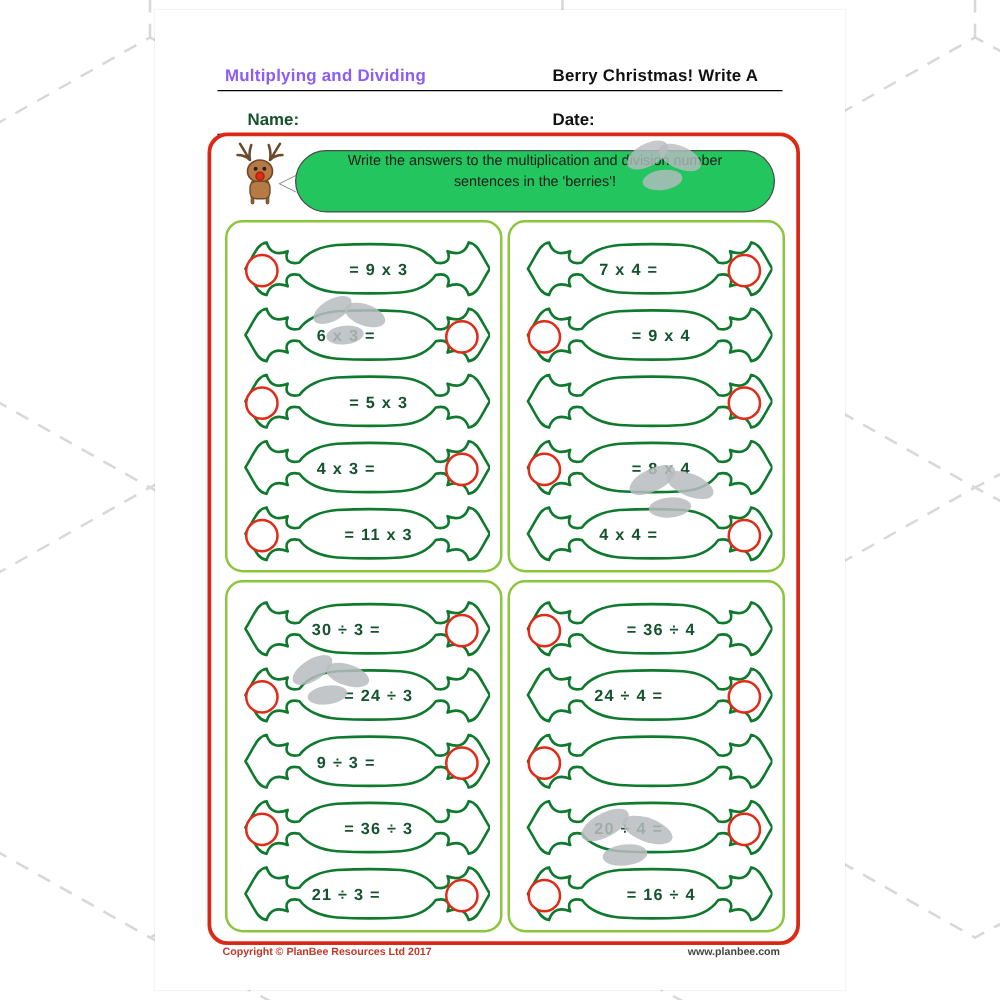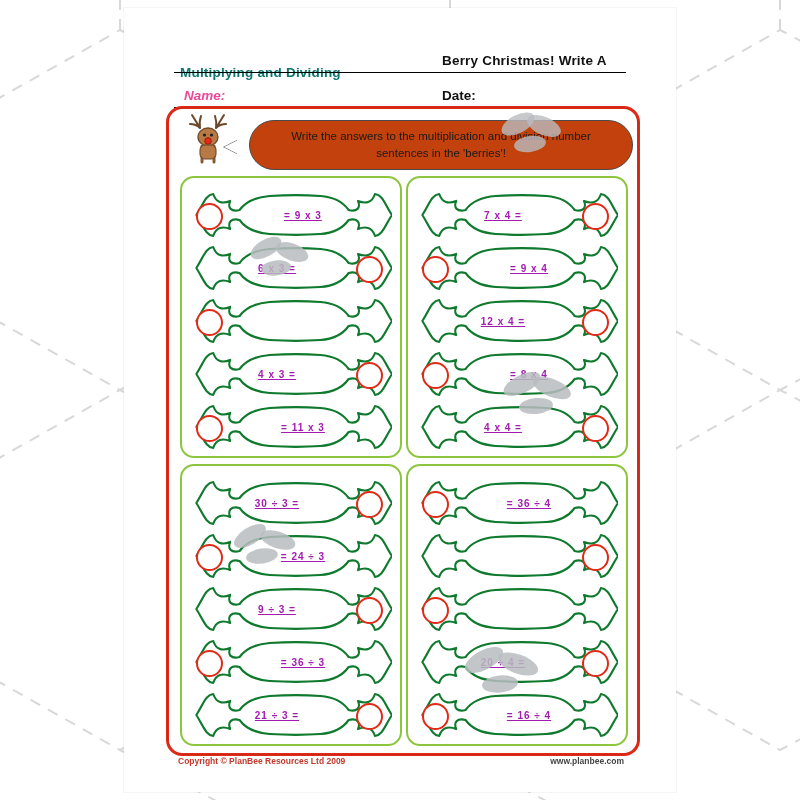--- a/index.html
+++ b/index.html
@@ -49,41 +49,39 @@
   }
   #rule1 { top: 64px; }
   #rule2 { top: 99px; }
 
   .hdr-left {
     position: absolute;
     left: 56px;
     top: 45px;
     font-size: 13.5px;
     font-weight: bold;
-    color: #0f766e;
+    color: #8b5cf6;
     letter-spacing: 0.2px;
-    margin-top: 12px;
   }
   .hdr-right {
     position: absolute;
     left: 318px;
     top: 45px;
     font-size: 13.5px;
     font-weight: bold;
     color: #111;
     letter-spacing: 0.2px;
   }
   .name-label {
     position: absolute;
-    left: 60px;
+    left: 74px;
     top: 80px;
     font-size: 13.5px;
     font-weight: bold;
-    color: #ec4899;
-    font-style: italic;
+    color: #14532d;
   }
   .date-label {
     position: absolute;
     left: 318px;
     top: 80px;
     font-size: 13.5px;
     font-weight: bold;
     color: #111;
   }
 
@@ -102,29 +100,29 @@
     position: absolute;
     left: -2px; top: -2px; right: -2px; bottom: -2px;
     border: 1.5px solid #c3210f;
     border-radius: 18px;
     opacity: 0.55;
   }
 
   
   .bubble {
     position: absolute;
-    left: 125px;
+    left: 112px;
     top: 112px;
     width: 382px;
     height: 48px;
     border: 1.5px solid #4a4a4a;
     border-radius: 26px;
-    background: #c2410c;
+    background: #22c55e;
     display: flex;
-    align-items: center;
+    align-items: flex-start;
     justify-content: center;
     text-align: center;
   }
   .bubble-text {
     font-size: 11.5px;
     line-height: 1.45;
     color: #1a1a1a;
     padding: 0 14px;
   }
   .bubble-tail {
@@ -169,27 +167,26 @@
     position: absolute;
     left: 0; top: 0;
   }
   .holly-text {
     position: absolute;
     top: 0;
     height: 50px;
     display: flex;
     align-items: center;
     justify-content: center;
-    font-size: 10px;
-    font-weight: bold;
-    color: #a21caf;
+    font-size: 13px;
+    font-weight: bold;
+    color: #14532d;
     white-space: nowrap;
     letter-spacing: 1px;
     font-family: "Liberation Sans", sans-serif;
-    text-decoration: underline;
   }
   .berry {
     position: absolute;
     width: 23px;
     height: 23px;
     border-radius: 50%;
     border: 2.5px solid #e02b18;
     background: #ffffff;
   }
 
@@ -282,20 +279,21 @@
             <path d="M8 25 C16 13 18 5 26 4 C29 13 36 14 44 11 C41 18 45 22 54 20 C60 12 72 7 86 6 C104 5 124 5 140 6 C154 7 164 12 170 20 C179 22 183 18 180 11 C188 14 195 13 198 4 C206 5 208 13 216 25 C208 37 206 45 198 46 C195 37 188 36 180 39 C183 32 179 28 170 30 C164 38 154 43 140 44 C124 45 104 45 86 44 C72 43 60 38 54 30 C45 28 41 32 44 39 C36 36 29 37 26 46 C18 45 16 37 8 25 Z" fill="none" stroke="#0f7a2e" stroke-width="2.2" stroke-linejoin="round" transform="scale(0.94,1) translate(3,0)"></path>
           </svg>
           <div class="berry" style="top: 13px; border-color: rgb(224, 43, 24); left: 170px;"></div>
           <div class="holly-text" style="left: 16px; width: 150px;">6 x 3 =</div>
         </div>
         <div class="holly-row" style="left: 62px; top: 288px;">
           <svg class="holly-svg" width="206" height="50" viewBox="0 0 206 50">
             <path d="M8 25 C16 13 18 5 26 4 C29 13 36 14 44 11 C41 18 45 22 54 20 C60 12 72 7 86 6 C104 5 124 5 140 6 C154 7 164 12 170 20 C179 22 183 18 180 11 C188 14 195 13 198 4 C206 5 208 13 216 25 C208 37 206 45 198 46 C195 37 188 36 180 39 C183 32 179 28 170 30 C164 38 154 43 140 44 C124 45 104 45 86 44 C72 43 60 38 54 30 C45 28 41 32 44 39 C36 36 29 37 26 46 C18 45 16 37 8 25 Z" fill="none" stroke="#0f7a2e" stroke-width="2.2" stroke-linejoin="round" transform="scale(0.94,1) translate(3,0)"></path>
           </svg>
           <div class="berry" style="top: 13px; border-color: rgb(224, 43, 24); left: 10px;"></div>
+          <div class="holly-text" style="left: 42px; width: 150px;">= 5 x 3</div>
         </div>
         <div class="holly-row" style="left: 62px; top: 341px;">
           <svg class="holly-svg" width="206" height="50" viewBox="0 0 206 50">
             <path d="M8 25 C16 13 18 5 26 4 C29 13 36 14 44 11 C41 18 45 22 54 20 C60 12 72 7 86 6 C104 5 124 5 140 6 C154 7 164 12 170 20 C179 22 183 18 180 11 C188 14 195 13 198 4 C206 5 208 13 216 25 C208 37 206 45 198 46 C195 37 188 36 180 39 C183 32 179 28 170 30 C164 38 154 43 140 44 C124 45 104 45 86 44 C72 43 60 38 54 30 C45 28 41 32 44 39 C36 36 29 37 26 46 C18 45 16 37 8 25 Z" fill="none" stroke="#0f7a2e" stroke-width="2.2" stroke-linejoin="round" transform="scale(0.94,1) translate(3,0)"></path>
           </svg>
           <div class="berry" style="top: 13px; border-color: rgb(224, 43, 24); left: 170px;"></div>
           <div class="holly-text" style="left: 16px; width: 150px;">4 x 3 =</div>
         </div>
         <div class="holly-row" style="left: 62px; top: 394px;">
           <svg class="holly-svg" width="206" height="50" viewBox="0 0 206 50">
@@ -316,21 +314,20 @@
             <path d="M8 25 C16 13 18 5 26 4 C29 13 36 14 44 11 C41 18 45 22 54 20 C60 12 72 7 86 6 C104 5 124 5 140 6 C154 7 164 12 170 20 C179 22 183 18 180 11 C188 14 195 13 198 4 C206 5 208 13 216 25 C208 37 206 45 198 46 C195 37 188 36 180 39 C183 32 179 28 170 30 C164 38 154 43 140 44 C124 45 104 45 86 44 C72 43 60 38 54 30 C45 28 41 32 44 39 C36 36 29 37 26 46 C18 45 16 37 8 25 Z" fill="none" stroke="#0f7a2e" stroke-width="2.2" stroke-linejoin="round" transform="scale(0.94,1) translate(3,0)"></path>
           </svg>
           <div class="berry" style="top: 13px; border-color: rgb(224, 43, 24); left: 10px;"></div>
           <div class="holly-text" style="left: 42px; width: 150px;">= 9 x 4</div>
         </div>
         <div class="holly-row" style="left: 288px; top: 288px;">
           <svg class="holly-svg" width="206" height="50" viewBox="0 0 206 50">
             <path d="M8 25 C16 13 18 5 26 4 C29 13 36 14 44 11 C41 18 45 22 54 20 C60 12 72 7 86 6 C104 5 124 5 140 6 C154 7 164 12 170 20 C179 22 183 18 180 11 C188 14 195 13 198 4 C206 5 208 13 216 25 C208 37 206 45 198 46 C195 37 188 36 180 39 C183 32 179 28 170 30 C164 38 154 43 140 44 C124 45 104 45 86 44 C72 43 60 38 54 30 C45 28 41 32 44 39 C36 36 29 37 26 46 C18 45 16 37 8 25 Z" fill="none" stroke="#0f7a2e" stroke-width="2.2" stroke-linejoin="round" transform="scale(0.94,1) translate(3,0)"></path>
           </svg>
           <div class="berry" style="top: 13px; border-color: rgb(224, 43, 24); left: 170px;"></div>
-          <div class="holly-text" style="left: 16px; width: 150px;">12 x 4 =</div>
         </div>
         <div class="holly-row" style="left: 288px; top: 341px;">
           <svg class="holly-svg" width="206" height="50" viewBox="0 0 206 50">
             <path d="M8 25 C16 13 18 5 26 4 C29 13 36 14 44 11 C41 18 45 22 54 20 C60 12 72 7 86 6 C104 5 124 5 140 6 C154 7 164 12 170 20 C179 22 183 18 180 11 C188 14 195 13 198 4 C206 5 208 13 216 25 C208 37 206 45 198 46 C195 37 188 36 180 39 C183 32 179 28 170 30 C164 38 154 43 140 44 C124 45 104 45 86 44 C72 43 60 38 54 30 C45 28 41 32 44 39 C36 36 29 37 26 46 C18 45 16 37 8 25 Z" fill="none" stroke="#0f7a2e" stroke-width="2.2" stroke-linejoin="round" transform="scale(0.94,1) translate(3,0)"></path>
           </svg>
           <div class="berry" style="top: 13px; border-color: rgb(224, 43, 24); left: 10px;"></div>
           <div class="holly-text" style="left: 42px; width: 150px;">= 8 x 4</div>
         </div>
         <div class="holly-row" style="left: 288px; top: 394px;">
           <svg class="holly-svg" width="206" height="50" viewBox="0 0 206 50">
@@ -379,20 +376,21 @@
             <path d="M8 25 C16 13 18 5 26 4 C29 13 36 14 44 11 C41 18 45 22 54 20 C60 12 72 7 86 6 C104 5 124 5 140 6 C154 7 164 12 170 20 C179 22 183 18 180 11 C188 14 195 13 198 4 C206 5 208 13 216 25 C208 37 206 45 198 46 C195 37 188 36 180 39 C183 32 179 28 170 30 C164 38 154 43 140 44 C124 45 104 45 86 44 C72 43 60 38 54 30 C45 28 41 32 44 39 C36 36 29 37 26 46 C18 45 16 37 8 25 Z" fill="none" stroke="#0f7a2e" stroke-width="2.2" stroke-linejoin="round" transform="scale(0.94,1) translate(3,0)"></path>
           </svg>
           <div class="berry" style="top: 13px; border-color: rgb(224, 43, 24); left: 10px;"></div>
           <div class="holly-text" style="left: 42px; width: 150px;">= 36 ÷ 4</div>
         </div>
         <div class="holly-row" style="left: 288px; top: 523px;">
           <svg class="holly-svg" width="206" height="50" viewBox="0 0 206 50">
             <path d="M8 25 C16 13 18 5 26 4 C29 13 36 14 44 11 C41 18 45 22 54 20 C60 12 72 7 86 6 C104 5 124 5 140 6 C154 7 164 12 170 20 C179 22 183 18 180 11 C188 14 195 13 198 4 C206 5 208 13 216 25 C208 37 206 45 198 46 C195 37 188 36 180 39 C183 32 179 28 170 30 C164 38 154 43 140 44 C124 45 104 45 86 44 C72 43 60 38 54 30 C45 28 41 32 44 39 C36 36 29 37 26 46 C18 45 16 37 8 25 Z" fill="none" stroke="#0f7a2e" stroke-width="2.2" stroke-linejoin="round" transform="scale(0.94,1) translate(3,0)"></path>
           </svg>
           <div class="berry" style="top: 13px; border-color: rgb(224, 43, 24); left: 170px;"></div>
+          <div class="holly-text" style="left: 16px; width: 150px;">24 ÷ 4 =</div>
         </div>
         <div class="holly-row" style="left: 288px; top: 576px;">
           <svg class="holly-svg" width="206" height="50" viewBox="0 0 206 50">
             <path d="M8 25 C16 13 18 5 26 4 C29 13 36 14 44 11 C41 18 45 22 54 20 C60 12 72 7 86 6 C104 5 124 5 140 6 C154 7 164 12 170 20 C179 22 183 18 180 11 C188 14 195 13 198 4 C206 5 208 13 216 25 C208 37 206 45 198 46 C195 37 188 36 180 39 C183 32 179 28 170 30 C164 38 154 43 140 44 C124 45 104 45 86 44 C72 43 60 38 54 30 C45 28 41 32 44 39 C36 36 29 37 26 46 C18 45 16 37 8 25 Z" fill="none" stroke="#0f7a2e" stroke-width="2.2" stroke-linejoin="round" transform="scale(0.94,1) translate(3,0)"></path>
           </svg>
           <div class="berry" style="top: 13px; border-color: rgb(224, 43, 24); left: 10px;"></div>
         </div>
         <div class="holly-row" style="left: 288px; top: 629px;">
           <svg class="holly-svg" width="206" height="50" viewBox="0 0 206 50">
             <path d="M8 25 C16 13 18 5 26 4 C29 13 36 14 44 11 C41 18 45 22 54 20 C60 12 72 7 86 6 C104 5 124 5 140 6 C154 7 164 12 170 20 C179 22 183 18 180 11 C188 14 195 13 198 4 C206 5 208 13 216 25 C208 37 206 45 198 46 C195 37 188 36 180 39 C183 32 179 28 170 30 C164 38 154 43 140 44 C124 45 104 45 86 44 C72 43 60 38 54 30 C45 28 41 32 44 39 C36 36 29 37 26 46 C18 45 16 37 8 25 Z" fill="none" stroke="#0f7a2e" stroke-width="2.2" stroke-linejoin="round" transform="scale(0.94,1) translate(3,0)"></path>
@@ -428,17 +426,17 @@
       <ellipse cx="26" cy="20" rx="18" ry="8.5" fill="#b9bcc0" opacity="0.85" transform="rotate(-32 26 20)"></ellipse>
       <ellipse cx="54" cy="24" rx="18" ry="8.5" fill="#b9bcc0" opacity="0.85" transform="rotate(18 54 24)"></ellipse>
       <ellipse cx="38" cy="40" rx="16" ry="7.5" fill="#b9bcc0" opacity="0.85" transform="rotate(-8 38 40)"></ellipse>
     </svg>
     <svg class="mistletoe" style="left:330px; top:630px;" width="96" height="62" viewBox="0 0 96 62">
       <ellipse cx="30" cy="22" rx="21" ry="9.5" fill="#b9bcc0" opacity="0.85" transform="rotate(-28 30 22)"></ellipse>
       <ellipse cx="64" cy="26" rx="21" ry="9.5" fill="#b9bcc0" opacity="0.85" transform="rotate(20 64 26)"></ellipse>
       <ellipse cx="46" cy="46" rx="18" ry="8.5" fill="#b9bcc0" opacity="0.85" transform="rotate(-6 46 46)"></ellipse>
     </svg>
 
-    <div class="footer-left">Copyright © PlanBee Resources Ltd 2009</div>
+    <div class="footer-left">Copyright © PlanBee Resources Ltd 2017</div>
     <div class="footer-right">www.planbee.com</div>
 
   </div>
 </div>
 
 </body></html>

